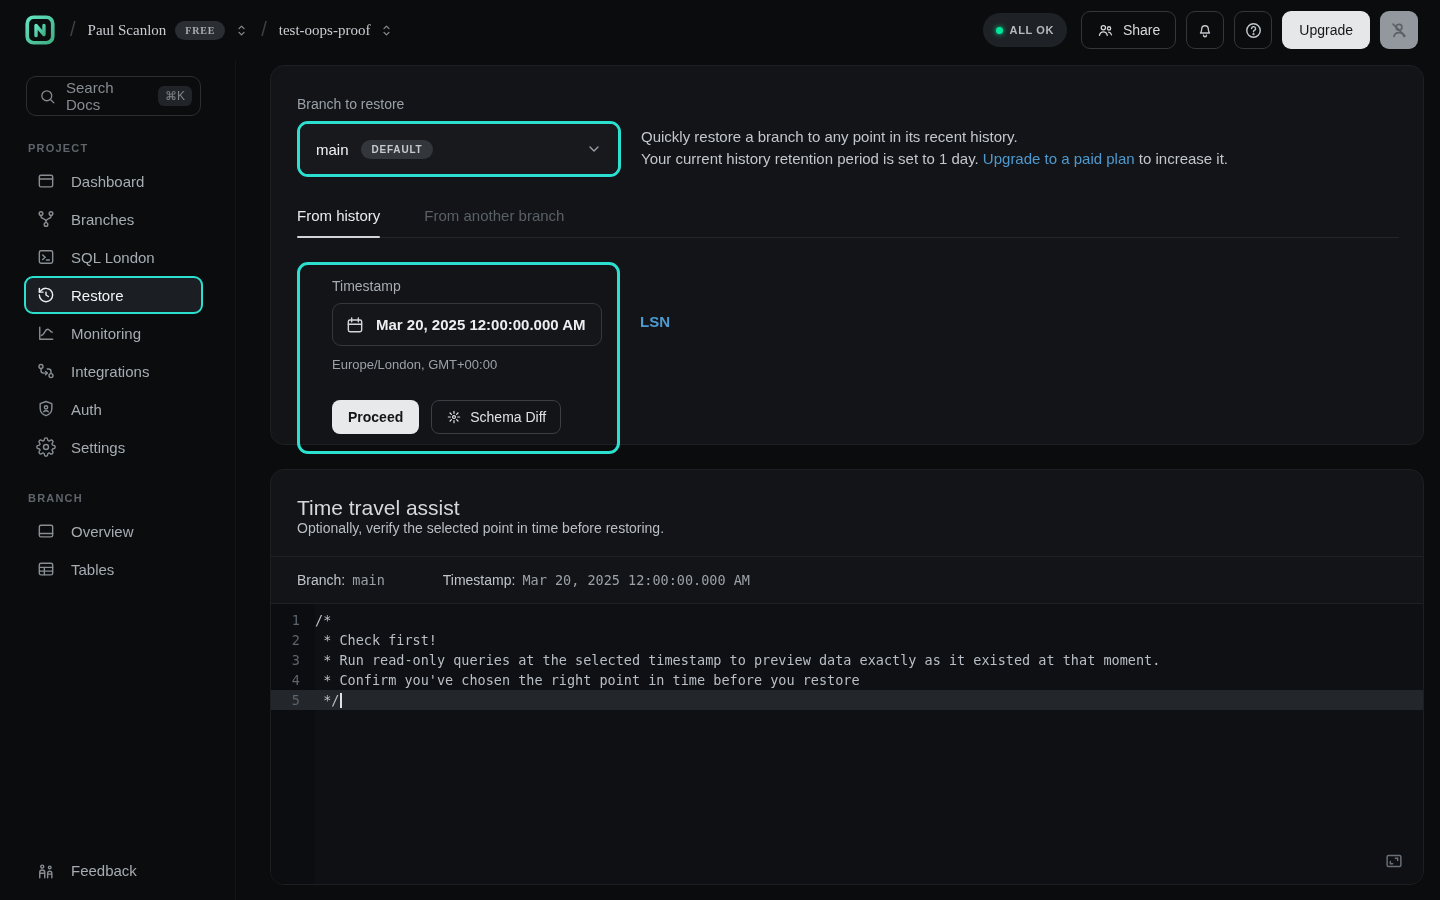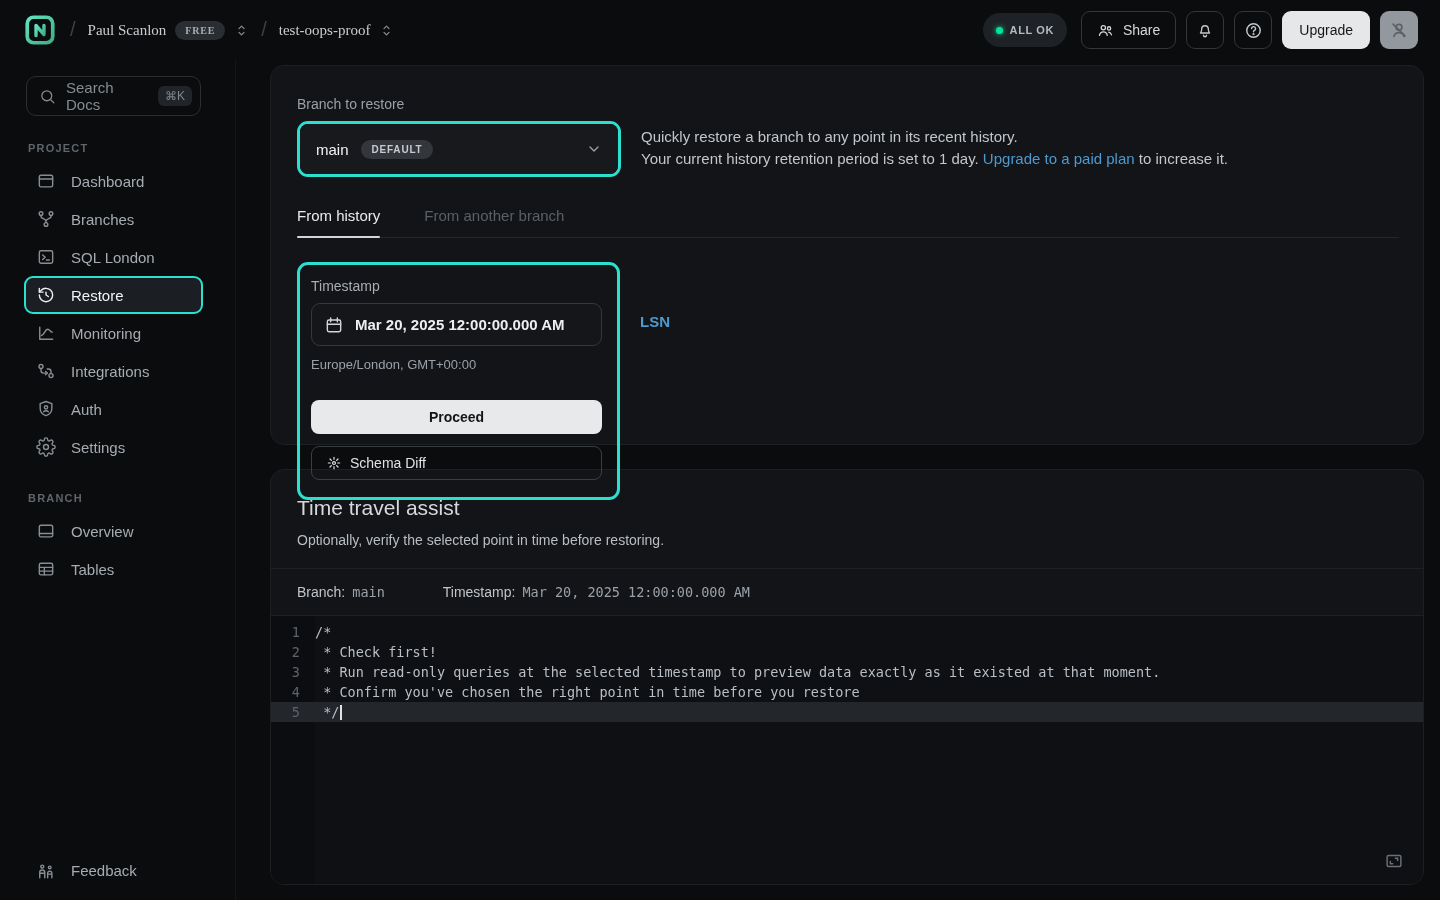--- a/index.html
+++ b/index.html
@@ -48,35 +48,35 @@
   .badge-default { background:#33373c; color:#c7cbd0; font-size:10px; font-weight:700; letter-spacing:.8px; padding:4px 11px; border-radius:999px; }
   .chev { margin-left:auto; color:#9aa1a8; }
   .desc { margin:30px 0 0 20px; font-size:15px; line-height:22px; color:#c2c7cc; }
   .desc a { color:#4e9ad0; text-decoration:none; cursor:pointer; }
   .tabs { display:flex; gap:44px; margin-top:30px; border-bottom:1px solid #23262a; }
   .tab { font-size:15px; padding-bottom:13px; cursor:pointer; position:relative; }
   .tab.active { color:#e9ebed; }
   .tab.active::after { content:""; position:absolute; left:0; right:0; bottom:-1px; height:2px; background:#d2d5d8; border-radius:2px; }
   .tab.inactive { color:#596066; }
   .panel-row { position:relative; margin-top:24px; }
-  .ts-panel { width:323px; padding:13px 15px 17px 11px; }
+  .ts-panel { width:323px; padding:13px 15px 17px 32px; }
   .ts-label { font-size:14px; color:#a6acb2; margin-bottom:9px; }
   .date-input { height:43px; border:1px solid #34383d; border-radius:9px; display:flex; align-items:center; gap:11px; padding:0 12px; cursor:pointer; background:#141619; }
   .date-input .cal { color:#d2d6da; display:flex; }
   .date-text { color:#eceef0; font-size:15px; font-weight:600; }
   .tz { margin-top:11px; font-size:13px; color:#9aa1a8; }
-  .btn-row { display:flex; gap:12px; margin-top:28px;flex-direction:column; }
+  .btn-row { display:flex; gap:12px; margin-top:28px; }
   .btn-primary { height:34px; padding:0 16px; background:#e8e9eb; color:#131518; border:none; border-radius:8px; font-size:14px; font-weight:600; font-family:inherit; cursor:pointer; }
   .btn-secondary { height:34px; padding:0 14px; background:transparent; border:1px solid #3a3f44; border-radius:8px; color:#dfe2e5; font-size:14px; font-weight:500; font-family:inherit; display:flex; align-items:center; gap:8px; cursor:pointer; }
   .lsn { position:absolute; left:343px; top:51px; color:#4e9ad0; font-size:15px; font-weight:600; text-decoration:none; cursor:pointer; }
 
   .card2 { margin-top:24px; height:416px; display:flex; flex-direction:column; overflow:hidden; }
   .card2-head { padding:26px 26px 20px 26px; }
   .card2-title { font-size:21px; font-weight:500; color:#d6d9dc; }
-  .card2-sub { margin-top:12px; font-size:14px; color:#b9bec4; }
+  .card2-sub { font-size:14px; color:#b9bec4; }
   .divider { height:1px; background:#1e2124; }
   .meta-row { height:46px; display:flex; align-items:center; padding-left:26px; gap:58px; }
   .meta-pair { display:flex; align-items:center; gap:7px; font-size:14px; color:#c0c5ca; }
   .mono { font-family:"DejaVu Sans Mono", monospace; color:#9aa1a8; font-size:13.5px; }
   .editor { position:relative; flex:1; background:#0e1013; padding-top:6px; }
   .gutter-bg { position:absolute; top:0; bottom:0; left:0; width:44px; background:#0b0d10; }
   .code-row { position:relative; display:flex; height:20px; align-items:center; font-family:"DejaVu Sans Mono", monospace; font-size:13.5px; }
   .code-row.hl { background:#23262b; }
   .ln { width:44px; flex:none; text-align:right; padding-right:15px; color:#5d646b; }
   .code { color:#b9bfc6; white-space:pre; }

